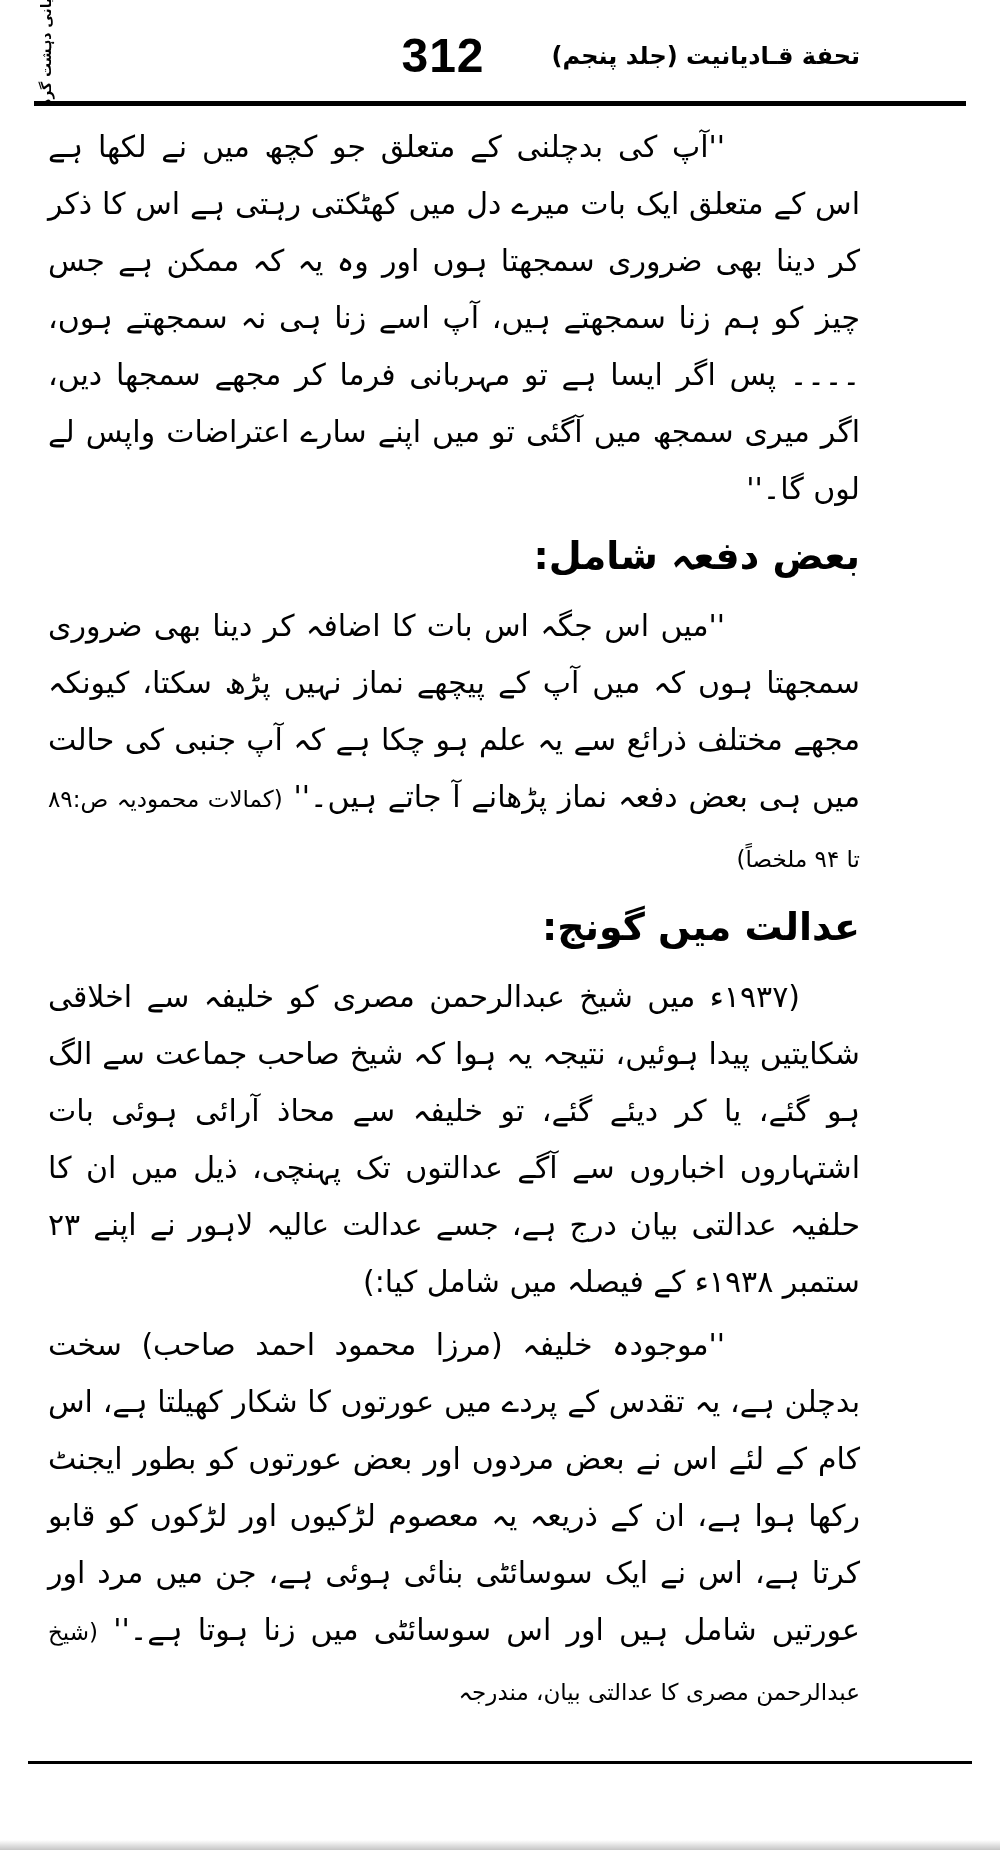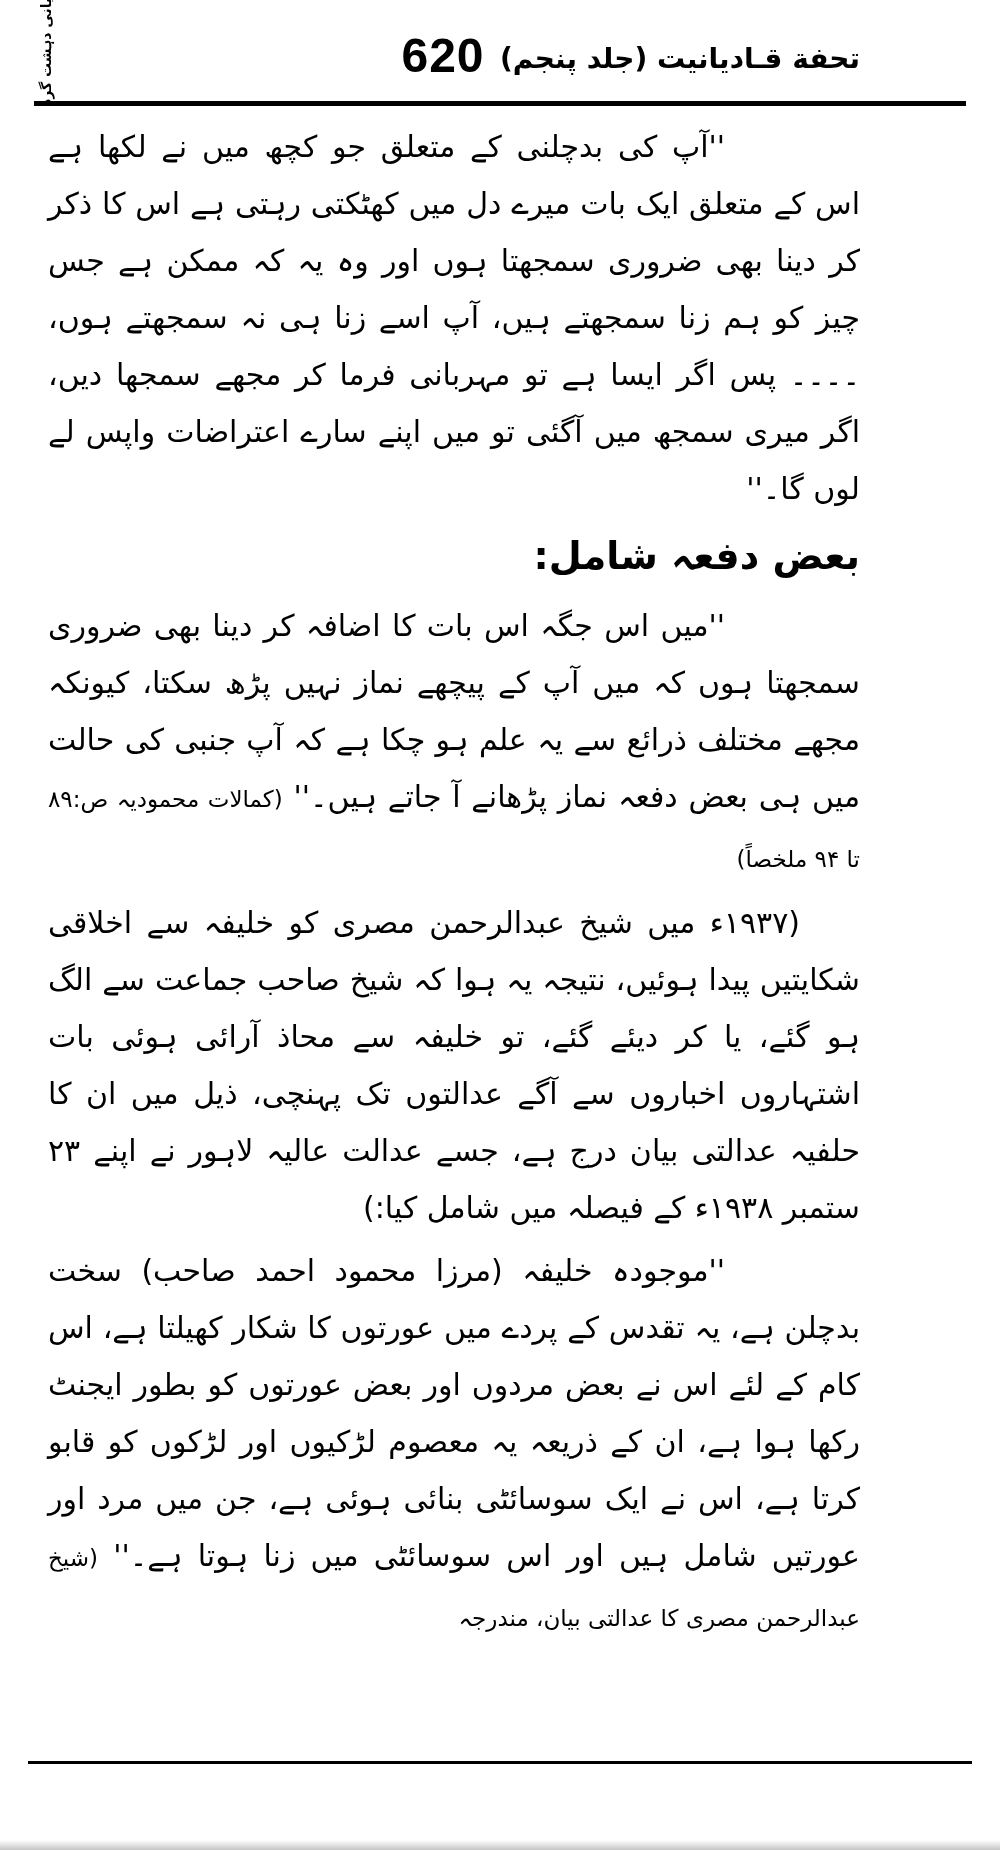--- a/index.html
+++ b/index.html
@@ -36,21 +36,21 @@
     font-family: "Liberation Sans", sans-serif;
     font-size: 48px;
     font-weight: 800;
     letter-spacing: 1px;
   }
   .book-title {
     position: absolute;
     right: 140px;
     top: 42px;
     direction: rtl;
-    font-size: 28px;
+    font-size: 24px;
     font-weight: bold;
     white-space: nowrap;
   }
   .header-rule {
     position: absolute;
     top: 101px;
     left: 34px;
     right: 34px;
     height: 5px;
     background: #000;
@@ -108,34 +108,35 @@
     background: linear-gradient(to bottom, rgba(255,255,255,0), rgba(150,150,150,0.55));
   }
 </style>
 </head>
 <body>
 
 <div class="page">
 
   <div class="side-label">قادیانی دہشت گرد</div>
 
-  <div class="page-number">620</div>
+  <div class="page-number">312</div>
 
   <div class="book-title">تحفة قـادیانیت (جلد پنجم)</div>
 
   <div class="header-rule"></div>
 
   <main class="body-text">
 
     <p class="para indent-lg">''آپ کی بدچلنی کے متعلق جو کچھ میں نے لکھا ہے اس کے متعلق ایک بات میرے دل میں کھٹکتی رہتی ہے اس کا ذکر کر دینا بھی ضروری سمجھتا ہوں اور وہ یہ کہ ممکن ہے جس چیز کو ہم زنا سمجھتے ہیں، آپ اسے زنا ہی نہ سمجھتے ہوں، ۔۔۔۔ پس اگر ایسا ہے تو مہربانی فرما کر مجھے سمجھا دیں، اگر میری سمجھ میں آگئی تو میں اپنے سارے اعتراضات واپس لے لوں گا۔''</p>
 
     <h2 class="heading">بعض دفعہ شامل:</h2>
 
     <p class="para indent-lg"><span>''میں اس جگہ اس بات کا اضافہ کر دینا بھی ضروری سمجھتا ہوں کہ میں آپ کے پیچھے نماز نہیں پڑھ سکتا، کیونکہ مجھے مختلف ذرائع سے یہ علم ہو چکا ہے کہ آپ جنبی کی حالت میں ہی بعض دفعہ نماز پڑھانے آ جاتے ہیں۔''</span> <span class="citation">(کمالات محمودیہ ص:۸۹ تا ۹۴ ملخصاً)</span></p>
 
+    <h2 class="heading">عدالت میں گونج:</h2>
 
     <p class="para indent-sm">(۱۹۳۷ء میں شیخ عبدالرحمن مصری کو خلیفہ سے اخلاقی شکایتیں پیدا ہوئیں، نتیجہ یہ ہوا کہ شیخ صاحب جماعت سے الگ ہو گئے، یا کر دیئے گئے، تو خلیفہ سے محاذ آرائی ہوئی بات اشتہاروں اخباروں سے آگے عدالتوں تک پہنچی، ذیل میں ان کا حلفیہ عدالتی بیان درج ہے، جسے عدالت عالیہ لاہور نے اپنے ۲۳ ستمبر ۱۹۳۸ء کے فیصلہ میں شامل کیا:)</p>
 
     <p class="para indent-lg"><span>''موجودہ خلیفہ (مرزا محمود احمد صاحب) سخت بدچلن ہے، یہ تقدس کے پردے میں عورتوں کا شکار کھیلتا ہے، اس کام کے لئے اس نے بعض مردوں اور بعض عورتوں کو بطور ایجنٹ رکھا ہوا ہے، ان کے ذریعہ یہ معصوم لڑکیوں اور لڑکوں کو قابو کرتا ہے، اس نے ایک سوسائٹی بنائی ہوئی ہے، جن میں مرد اور عورتیں شامل ہیں اور اس سوسائٹی میں زنا ہوتا ہے۔''</span> <span class="citation">(شیخ عبدالرحمن مصری کا عدالتی بیان، مندرجہ</span></p>
 
   </main>
 
   <div class="footer-rule"></div>
 
 

